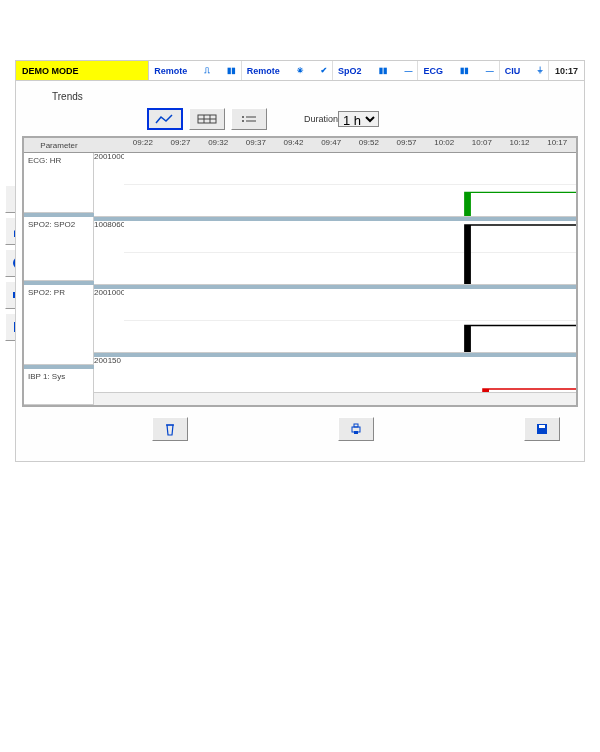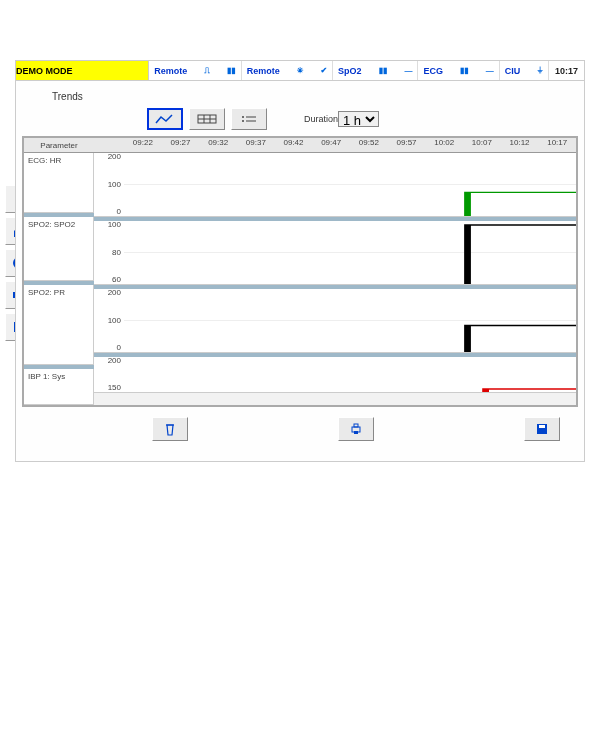--- a/index.html
+++ b/index.html
@@ -1,36 +1,36 @@
 <!DOCTYPE html>
 <html><head>
 <meta charset="utf-8">
 <style>
   * { box-sizing: border-box; margin: 0; padding: 0; }
   body { font-family: Arial, Helvetica, sans-serif; background: #fff; width: 600px; height: 752px; overflow: hidden; }
   .app { width: 600px; height: 752px; position: relative; padding: 60px 15px; }
   .window { width: 570px; margin: 0 auto; border: 1px solid #ccc; background: #fff; position: relative; }
   .topbar { height: 20px; display: flex; align-items: stretch; border-bottom: 1px solid #ccc; font-size: 9px; }
-  .demo { background: #ffff00; color: #000; font-weight: bold; display: flex; align-items: center; padding-left: 0; width: 170px; border-right: 1px solid #ccc; }
+  .demo { background: #ffff00; color: #000; font-weight: bold; display: flex; align-items: center; padding-left: 6px; width: 170px; border-right: 1px solid #ccc; }
   .status-item { display: flex; align-items: center; gap: 17px; padding: 0 5px; color: #0033cc; font-weight: bold; border-right: 1px solid #ddd; text-align: center; }
   .status-item span.icn { color: #0066dd; font-size: 8px; }
   .clock { margin-left: auto; padding: 0 6px; color: #222; font-weight: bold; display: flex; align-items: center; }
   .content { padding: 8px 6px 10px 6px; background: #fefefe; min-height: 380px; position: relative; }
   .title { font-size: 10px; color: #333; margin: 2px 0 6px 30px; }
   .toolbar { display: flex; align-items: center; gap: 6px; margin-left: 125px; margin-bottom: 6px; }
   .btn3d { width: 36px; height: 22px; background: #eaeaea; border: 1px solid #888; border-top-color: #fff; border-left-color: #fff; display:flex; align-items:center; justify-content:center; cursor: pointer; }
   .btn3d.selected { border: 2px solid #0033dd; }
   .duration-wrap { margin-left: 31px; display: flex; align-items: center; gap: 0; font-size: 9px; color: #333; }
   .duration-select { font-size: 13px; border: 1px solid #888; background: #f0f0f0; height: 16px; }
   .chart-area { border: 2px solid #aaa; background: #f2f2f2; display: flex; font-size: 8px; color: #444; }
   .param-col { width: 70px; }
   .param-head { height: 15px; border-bottom: 1px solid #999; display:flex; align-items:center; justify-content:center; background:#e8e8e8; font-weight:normal; }
   .param-cell { padding: 3px 4px; background:#fff; border-right:1px solid #ccc; border-bottom:1px solid #ccc; }
   .axis-col { width: 30px; text-align:right; }
-  .axis-cell { background:#fff; border-bottom:1px solid #ccc; padding-right:3px; display:flex; flex-direction:column; justify-content:space-between; }
+  .axis-cell { background:#fff; border-bottom:1px solid #ccc; padding-right:3px; display:flex; flex-direction:row; justify-content:space-between; }
   .axis-cell span { display:block; line-height:1; }
   .plot-col { flex: 1; position: relative; }
   .time-head { height: 15px; display:flex; border-bottom:1px solid #999; background:#e8e8e8; }
   .time-head span { flex:1; text-align:center; }
   .plot-row { background:#fff; border-bottom:1px solid #ccc; position:relative; }
   .plot-row svg { width:100%; height:100%; display:block; }
   .sep { height:4px; background:#9eb8c8; }
   .left-toolbar { position:absolute; left: 5px; top: 185px; width: 30px; display:flex; flex-direction:column; }
   .left-toolbar .lbtn { width:28px; height:28px; border:1px solid #999; border-top-color:#fff; border-left-color:#fff; background:#f0f0f0; display:flex; align-items:center; justify-content:center; margin-bottom:4px; cursor:pointer; color:#0044cc; }
   .footer-btns { display:flex; gap: 150px; padding-left: 130px; padding-top: 10px; padding-bottom: 8px;}

